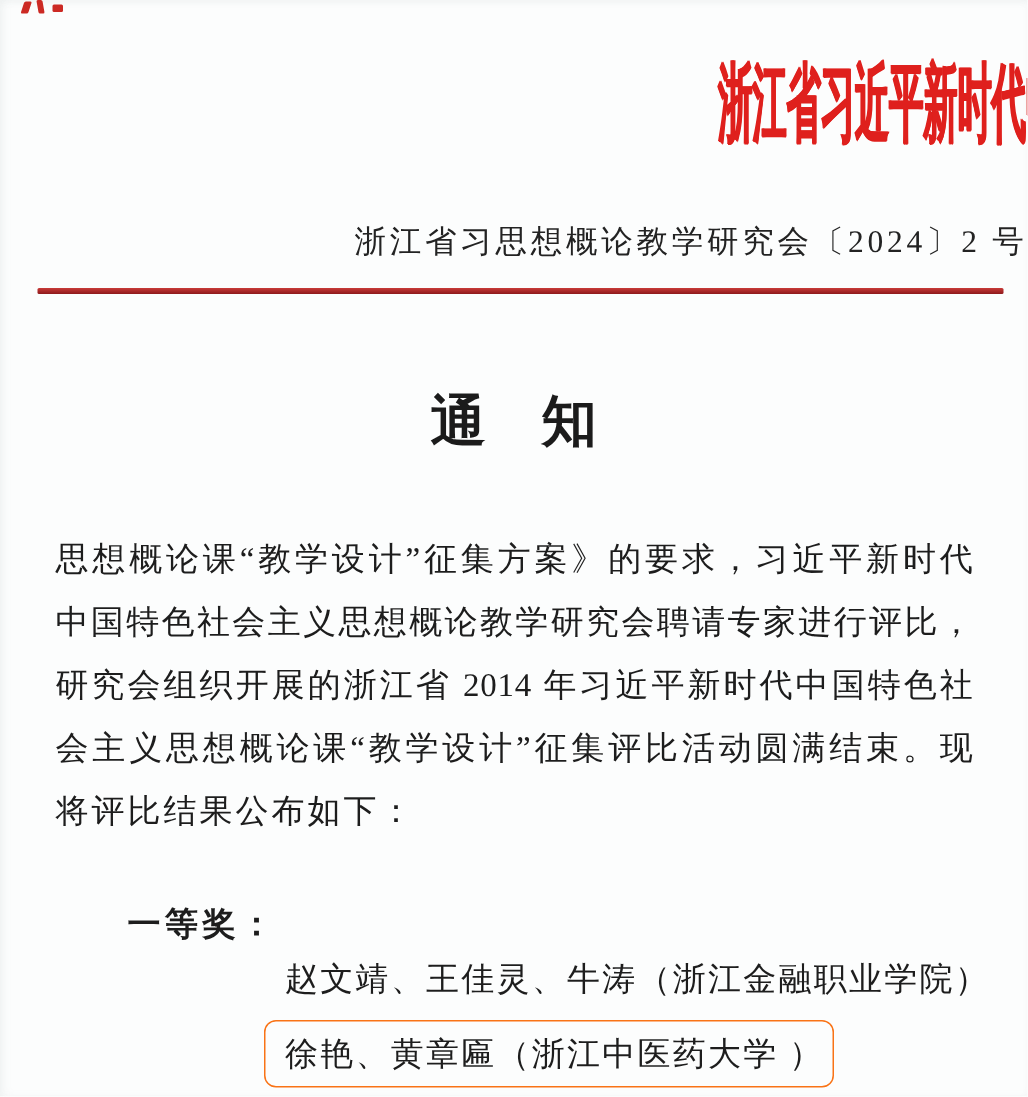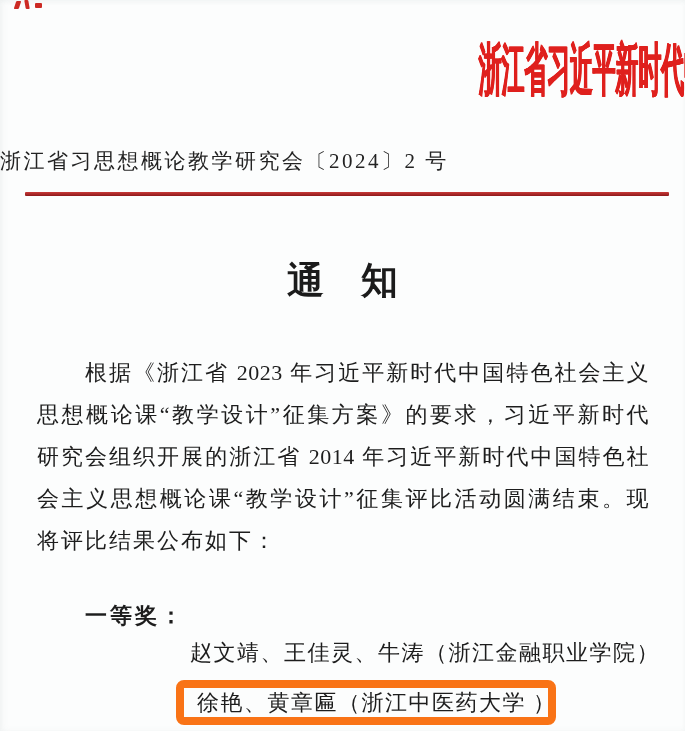--- a/index.html
+++ b/index.html
@@ -52,21 +52,21 @@
     transform: scaleX(0.40);
     transform-origin: center center;
     text-shadow: 1.2px 0 0 currentColor, -1.2px 0 0 currentColor, 0 0.4px 0 currentColor;
   }
 
   
   .doc-number {
     position: absolute;
     left: 0; top: 147px;
     width: 685px;
-    text-align: left;
+    text-align: right;
     font-size: 21px;
     letter-spacing: 2.5px;
     color: #232323;
   }
 
   
   .red-rule {
     position: absolute;
     left: 25px; top: 192px;
     width: 644px; height: 4px;
@@ -120,21 +120,21 @@
     font-weight: 700;
     letter-spacing: 3px;
     margin-right: 10px;
   }
   .award-row.row-b { top: 632px; left: 190px; }
 
   .highlight-box {
     position: absolute;
     left: 176px; top: 680px;
     width: 380px; height: 45px;
-    border: 8px solid #f97316;
+    border: 1px solid #f97316;
     border-radius: 8px;
     display: flex;
     align-items: center;
   }
   .highlight-box .winner {
     font-size: 22px;
     letter-spacing: 1.5px;
     padding-left: 13px;
     line-height: 36px;
     white-space: nowrap;
@@ -156,22 +156,22 @@
     <span class="stretch" style="color:#df201d;">浙江省习近平新时代中国特色社会主义思想概论教学研究会文件</span>
   </div>
 
   <div class="doc-number">浙江省习思想概论教学研究会〔2024〕2 号</div>
 
   <div class="red-rule" style="background: linear-gradient(to bottom, #c93a38, #8d191b);"></div>
 
   <div class="notice-title">通　知</div>
 
   <div class="body-text">
-    <div class="body-line indent">根据《浙江省 2023 年习近平新时代中国特色社会主义</div>
     <div class="body-line">思想概论课“教学设计”征集方案》的要求，习近平新时代</div>
+    <div class="body-line">中国特色社会主义思想概论教学研究会聘请专家进行评比，</div>
     <div class="body-line">研究会组织开展的浙江省 2014 年习近平新时代中国特色社</div>
     <div class="body-line">会主义思想概论课“教学设计”征集评比活动圆满结束。现</div>
     <div class="body-line last">将评比结果公布如下：</div>
   </div>
 
   <div class="award-row row-a">
     <span class="award-label">一等奖：</span>
   </div>
 
   <div class="award-row row-b">

